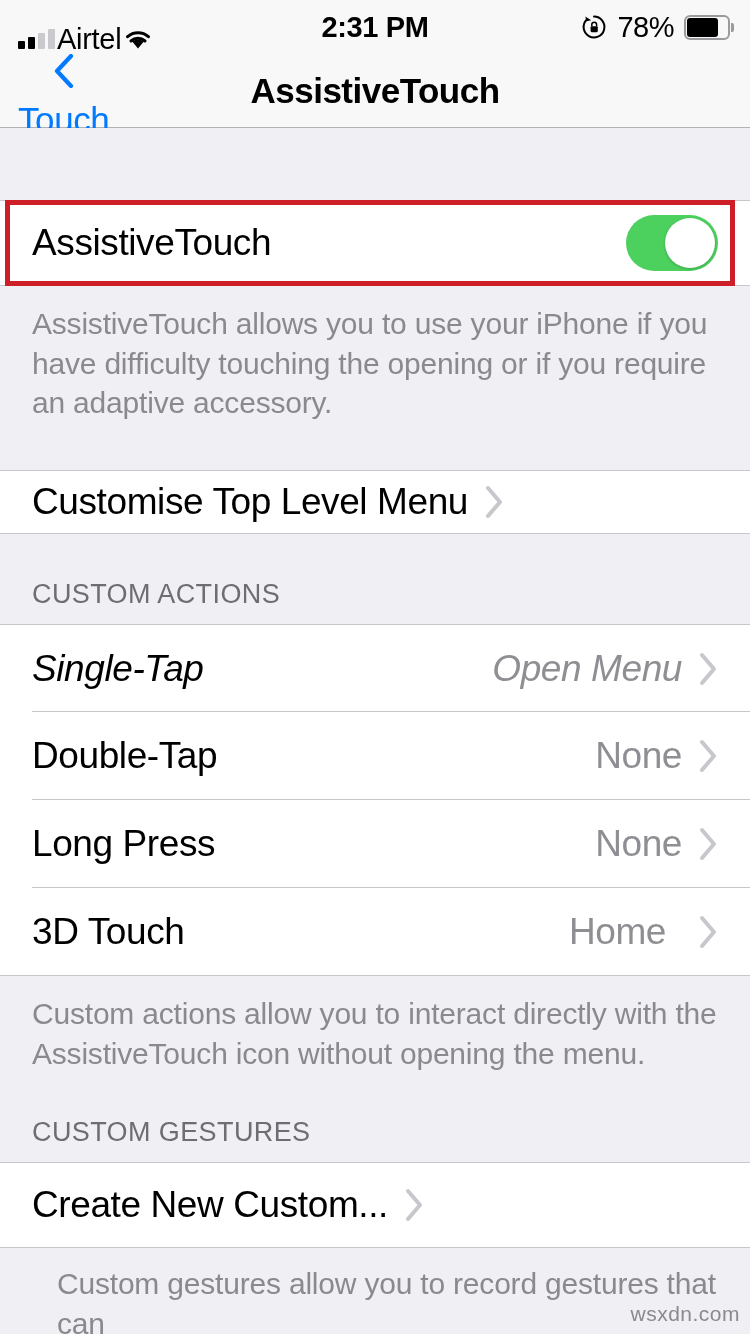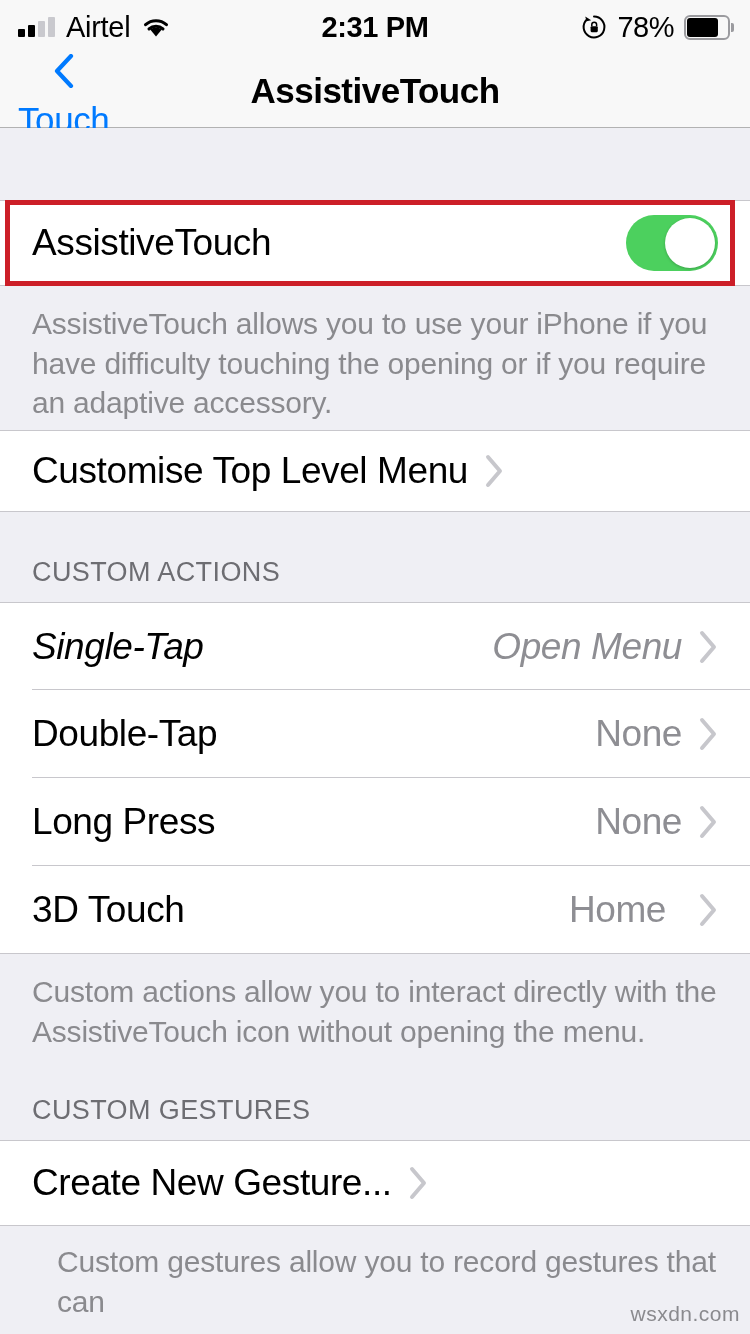--- a/index.html
+++ b/index.html
@@ -11,21 +11,21 @@
     overflow:hidden;
   }
   .screen{ position:relative; width:750px; height:1334px; background:#efeff4; }
 
   
   .status-bar{
     position:absolute; top:0; left:0; width:750px; height:54px;
     background:#f8f8f8;
     display:flex; align-items:center;
   }
-  .sb-left{ position:absolute; left:18px; top:0; height:54px; display:flex; align-items:center; gap:11px; }
+  .sb-left{ position:absolute; left:18px; top:12px; height:54px; display:flex; align-items:center; gap:2px; }
   .sb-center{ position:absolute; left:0; width:750px; top:0; height:54px;
               display:flex; align-items:center; justify-content:center; }
   .sb-right{ position:absolute; right:16px; top:0; height:54px; display:flex; align-items:center; gap:10px; }
 
   .signal{ display:flex; align-items:flex-end; gap:3px; height:20px; }
   .signal i{ display:block; width:7px; border-radius:1px; background:#c9c9ce; }
   .signal i.on{ background:#000; }
   .signal i:nth-child(1){ height:8px; }
   .signal i:nth-child(2){ height:12px; }
   .signal i:nth-child(3){ height:16px; }
@@ -174,21 +174,21 @@
 
     <div class="cell group-top group-bot" style="height:86px;">
       <span class="title">AssistiveTouch</span>
       <span class="switch">
         <span class="knob"></span>
       </span>
     </div>
 
     <div class="footer-text" style="height:144px;">AssistiveTouch allows you to use your iPhone if you have difficulty touching the opening or if you require an adaptive accessory.</div>
 
-    <div class="cell group-top group-bot has-chev" style="height:82px;">
+    <div class="cell group-top group-bot has-chev" style="height:64px;margin-top:40px;">
       <span class="title">Customise Top Level Menu</span>
       <span class="chev">
         <svg viewBox="0 0 20 34" width="20" height="34">
           <path d="M4 3 L16 17 L4 31" stroke="#c7c7cc" stroke-width="4" fill="none" stroke-linecap="round" stroke-linejoin="round"></path>
         </svg>
       </span>
     </div>
 
     <div class="section-header" style="height:90px;padding-bottom:14px;">CUSTOM ACTIONS</div>
 
@@ -233,21 +233,21 @@
             <path d="M4 3 L16 17 L4 31" stroke="#c7c7cc" stroke-width="4" fill="none" stroke-linecap="round" stroke-linejoin="round"></path>
           </svg>
       </span>
     </div>
 
     <div class="footer-text" style="height:108px;">Custom actions allow you to interact directly with the AssistiveTouch icon without opening the menu.</div>
 
     <div class="section-header" style="height:78px;padding-bottom:14px;">CUSTOM GESTURES</div>
 
     <div class="cell group-top group-bot has-chev" style="height:86px;">
-      <span class="title">Create New Gesture...</span>
+      <span class="title">Create New Custom...</span>
       <span class="chev">
         <svg viewBox="0 0 20 34" width="20" height="34">
             <path d="M4 3 L16 17 L4 31" stroke="#c7c7cc" stroke-width="4" fill="none" stroke-linecap="round" stroke-linejoin="round"></path>
           </svg>
       </span>
     </div>
 
     <div class="footer-text" style="height:60px;padding-top:16px;margin-left:25px;">Custom gestures allow you to record gestures that can</div>
 
   </div>

